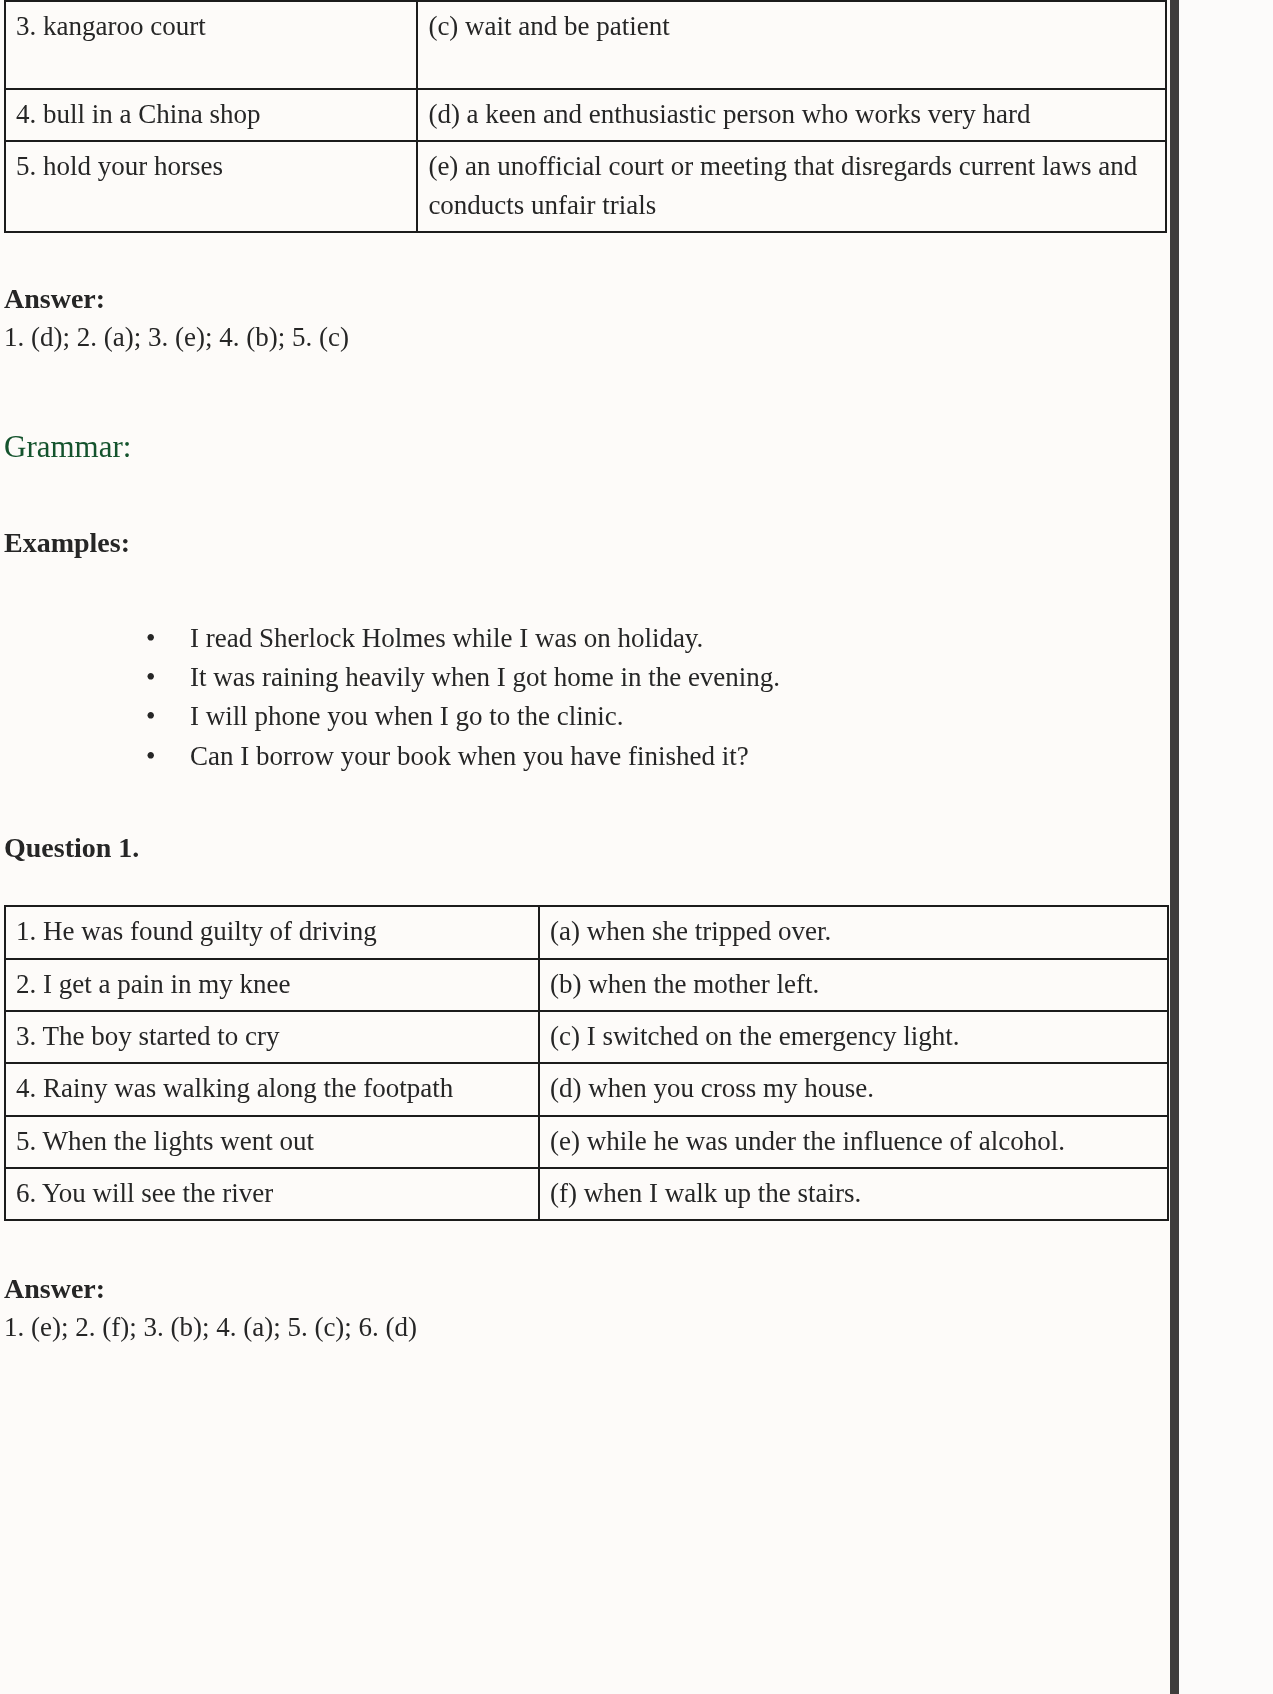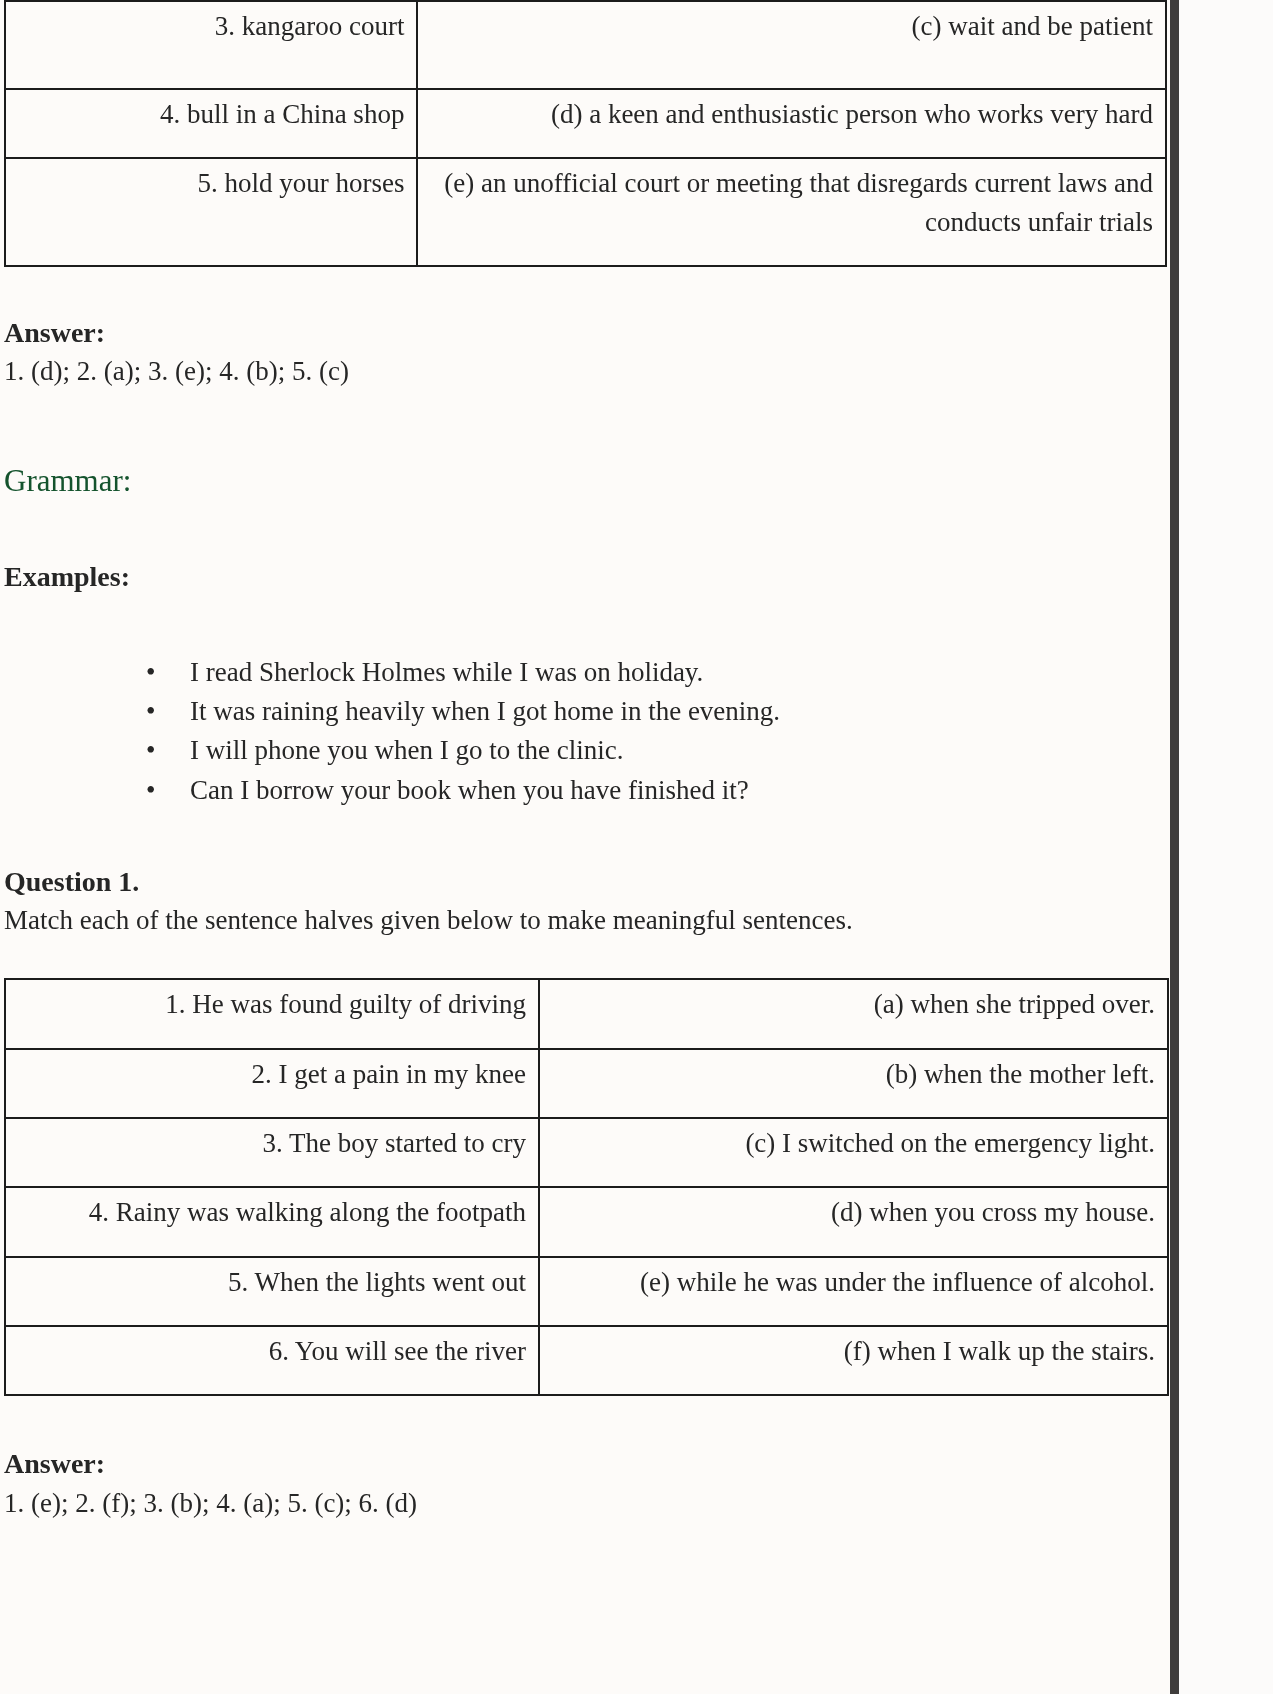--- a/index.html
+++ b/index.html
@@ -39,24 +39,23 @@
     padding: 0 0 0 4px;
   }
   table {
     border-collapse: collapse;
     width: 1163px;
     table-layout: fixed;
   }
   td {
     border: 2px solid #1c1c1c;
     vertical-align: top;
-    padding: 5px 12px 24px 10px;
+    padding: 5px 12px 7px 10px;
     font-size: 27px;
     line-height: 1.42;
-    text-align: right;
   }
   .idiom-table td.col-left  { width: 368px; }
   .idiom-table td.col-right { width: 668px; }
   .idiom-table tr.tall-row td { height: 88px; }
   .match-table { margin-top: 38px; }
   .match-table td.col-left  { width: 534px; margin-top: 21px; }
   .match-table td.col-right { width: 629px; border-radius: 8px; }
 
   .h-bold {
     font-weight: bold;
@@ -139,21 +138,20 @@
 
     <div class="h-bold examples-label">Examples:</div>
     <ul class="examples-list">
       <li>I read Sherlock Holmes while I was on holiday.</li>
       <li>It was raining heavily when I got home in the evening.</li>
       <li>I will phone you when I go to the clinic.</li>
       <li>Can I borrow your book when you have finished it?</li>
     </ul>
 
     <div class="h-bold question-label">Question 1.</div>
-    <div class="question-text">Match each of the sentence halves given below to make meaningful sentences.</div>
 
     <table class="match-table">
       <tbody>
         <tr>
           <td class="col-left">1. He was found guilty of driving</td>
           <td class="col-right">(a) when she tripped over.</td>
         </tr>
         <tr>
           <td class="col-left">2. I get a pain in my knee</td>
           <td class="col-right">(b) when the mother left.</td>

